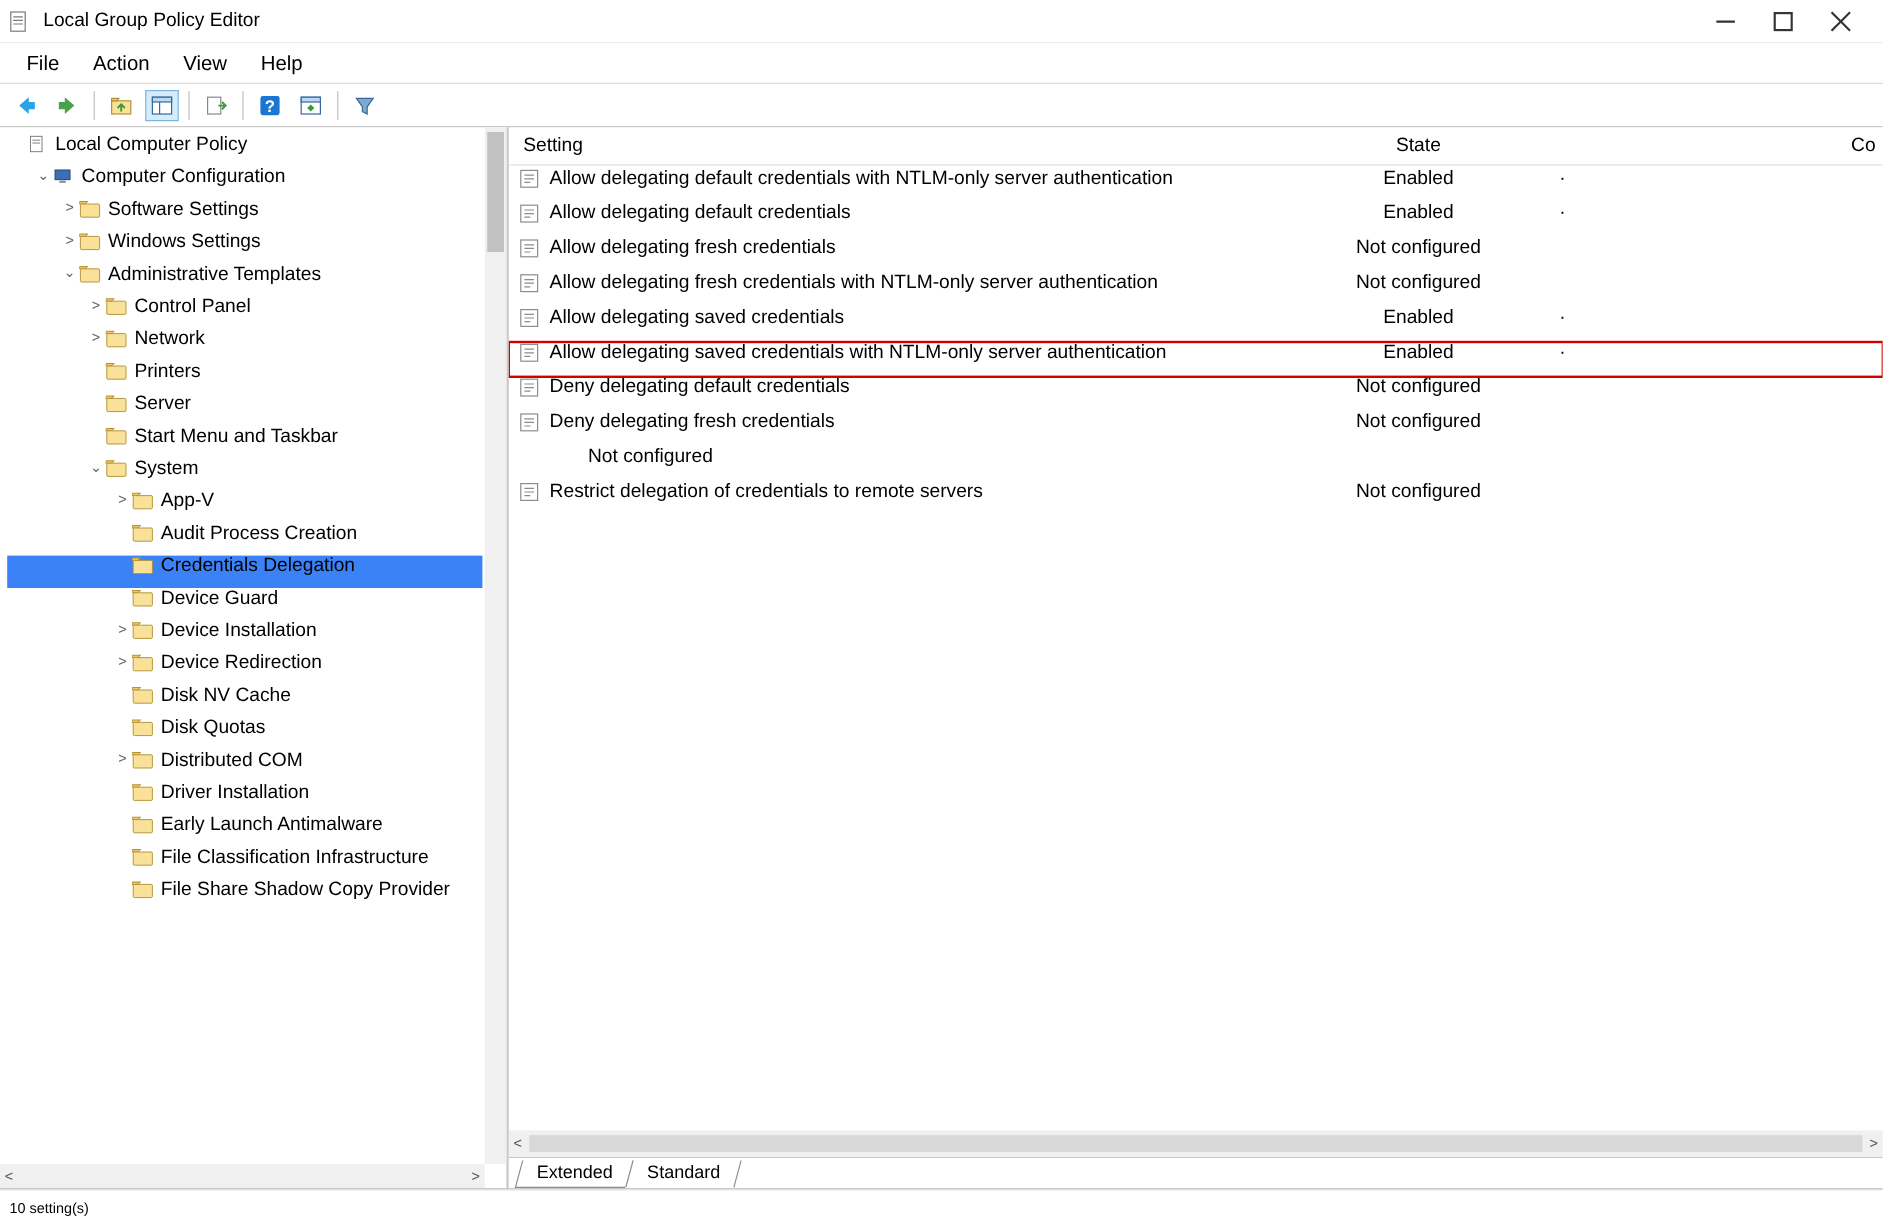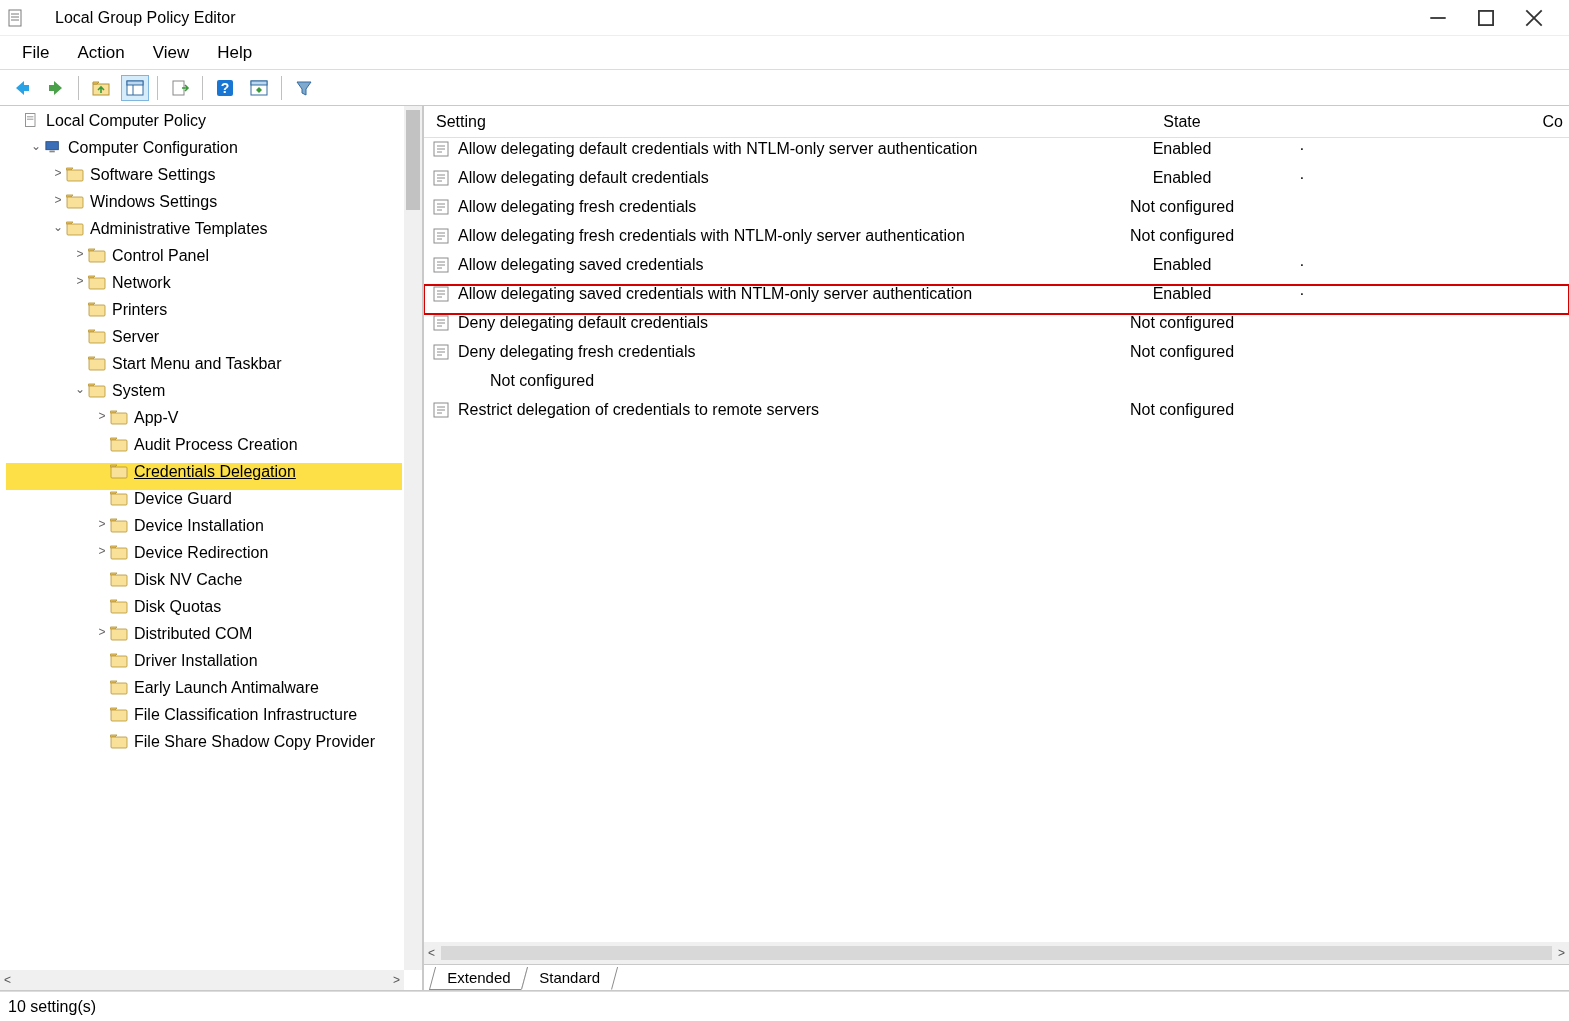--- a/index.html
+++ b/index.html
@@ -13,21 +13,20 @@
     height: 1021px;
     overflow: hidden;
   }
   
   .titlebar {
     display: flex;
     align-items: center;
     height: 36px;
     padding: 0 6px;
     border-bottom: 1px solid #eee;
-    gap: 19px;
   }
   .app-icon {
     width: 20px; height: 20px;
     margin-right: 10px;
     display: inline-flex; align-items:center; justify-content:center;
   }
   .app-title { font-size: 16px; }
   .titlebar-spacer { flex: 1; }
   .win-controls { display:flex; gap: 30px; align-items:center; margin-right: 20px; }
   .win-btn { width: 18px; height: 18px; display:inline-flex; align-items:center; justify-content:center; cursor:pointer; }
@@ -106,22 +105,21 @@
   .expander {
     width:16px; display:inline-flex; justify-content:center;
     color:#666; font-size:12px; user-select:none;
   }
   .folder-icon {
     width:18px; height:16px; margin-right:6px;
     display:inline-flex; align-items:center; justify-content:center;
   }
   .folder-icon svg { width:18px; height:16px; }
   .node.selected {
-    background:#fde047;
-    text-decoration:underline;
+    background:#3b82f6;
   }
   .indent1 { padding-left: 22px; }
   .indent2 { padding-left: 44px; }
   .indent3 { padding-left: 66px; }
   .indent4 { padding-left: 88px; }
 
   
   .details-pane {
     flex:1;
     display:flex; flex-direction:column;
@@ -188,21 +186,21 @@
     transform: skewX(-15deg);
     margin-right:-1px;
   }
   .tab span { display:inline-block; transform: skewX(15deg); }
   .tab.active { border-bottom-color:#fff; background:#fff; z-index:2;}
 
   
   .statusbar {
     height:30px; display:flex; align-items:center;
     padding: 0 8px;
-    font-size:16px;
+    font-size:12px;
     border-top:1px solid #dcdcdc;
   }
 
   
   .folder-svg .tab { fill:#f3c967; stroke:#b49336; stroke-width:0.8;}
   .folder-svg .body { fill:#f9e19a; stroke:#b49336; stroke-width:0.8;}
   .setting-svg rect { fill:#fff; stroke:#8c8c8c; stroke-width:1;}
   .setting-svg line { stroke:#8c8c8c; stroke-width:1;}
   .nav-arrow.left  path{ fill:#2aa3e6; }
   .nav-arrow.right path{ fill:#4aa14a; }

